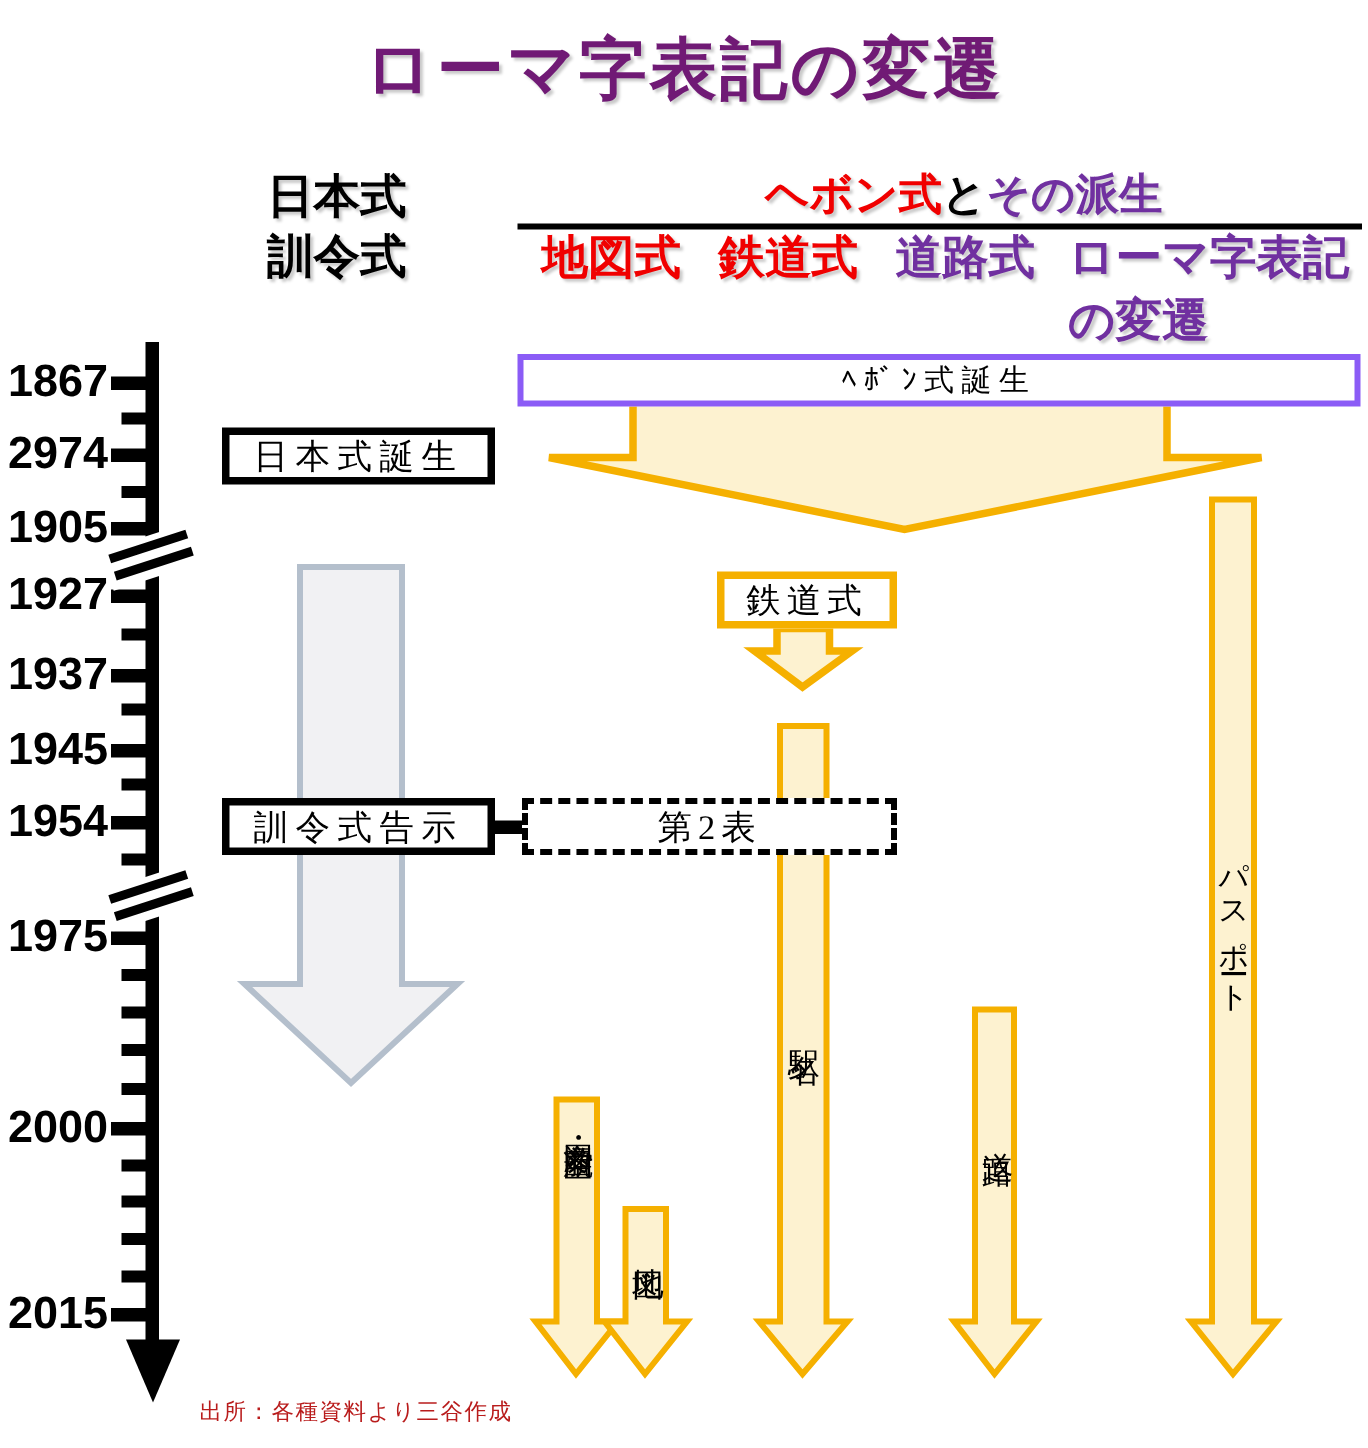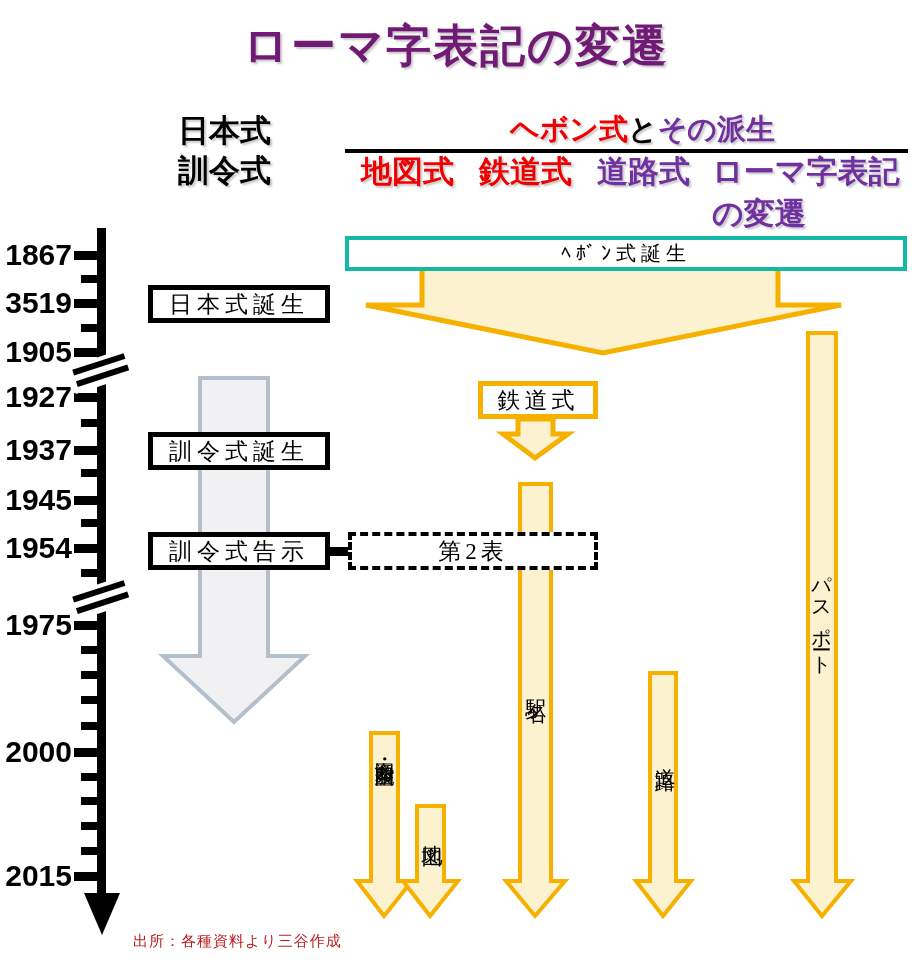--- a/index.html
+++ b/index.html
@@ -34,21 +34,21 @@
        border-left:18px solid transparent;border-right:18px solid transparent;
        border-top:42px solid #000;}
   .year{position:absolute;left:0;width:72px;height:32px;line-height:32px;text-align:right;
         font-size:30px;font-weight:bold;color:#000;}
   
   #arrows{position:absolute;left:0;top:0;z-index:1;}
   
   .box{position:absolute;box-sizing:border-box;background:#fff;z-index:2;
        display:flex;align-items:center;justify-content:center;
        font-family:"Liberation Serif",serif;color:#000;}
-  .box.redb{border:4px solid #14b8a6;}
+  .box.redb{border:4px solid #8b5cf6;}
   .box.blackb{border:5px solid #000;}
   .box.orangeb{border:5px solid #F5B000;}
   .box.dashedb{border:4px dashed #000;}
   #b-hepburn{left:345px;top:236px;width:562px;height:35px;font-size:20px;letter-spacing:5px;}
   #b-nihon{left:148px;top:285px;width:182px;height:38px;font-size:23px;letter-spacing:5px;}
   #b-tetsudo{left:478px;top:381px;width:120px;height:38px;font-size:23px;letter-spacing:4px;}
   #b-kunrei{left:148px;top:432px;width:182px;height:38px;font-size:23px;letter-spacing:5px;}
   #b-ghq{left:345px;top:484px;width:562px;height:37px;font-size:22px;letter-spacing:3px;}
   #b-notice{left:148px;top:532px;width:182px;height:38px;font-size:23px;letter-spacing:5px;}
   #b-table2{left:348px;top:532px;width:250px;height:38px;font-size:23px;letter-spacing:4px;}
@@ -109,21 +109,21 @@
       <div class="b1"></div>
       <div class="b2"></div>
     </div>
   <div class="break" style="top:584px">
       <div class="b1"></div>
       <div class="b2"></div>
     </div>
   <div id="axis-arrowhead"></div>
 
   <div class="year" style="top:239px">1867</div>
-  <div class="year" style="top:287px">3519</div>
+  <div class="year" style="top:287px">2974</div>
   <div class="year" style="top:336px">1905</div>
   <div class="year" style="top:381px">1927</div>
   <div class="year" style="top:434px">1937</div>
   <div class="year" style="top:484px">1945</div>
   <div class="year" style="top:532px">1954</div>
   <div class="year" style="top:609px">1975</div>
   <div class="year" style="top:736px">2000</div>
   <div class="year" style="top:860px">2015</div>
 
   <svg id="arrows" width="912" height="965">
@@ -141,21 +141,20 @@
     <polygon points="650,673 650,881 636,881 663,916 691,881 676,881 676,673" fill="#FDF2D0" stroke="#F5B000" stroke-width="4" stroke-linejoin="miter"></polygon>
 
     <polygon points="371,733 371,881 357,881 384,916 412,881 398,881 398,733" fill="#FDF2D0" stroke="#F5B000" stroke-width="4" stroke-linejoin="miter"></polygon>
 
     <polygon points="417,806 417,881 403,881 430,916 458,881 444,881 444,806" fill="#FDF2D0" stroke="#F5B000" stroke-width="4" stroke-linejoin="miter"></polygon>
   </svg>
 
   <div class="box redb" id="b-hepburn">ﾍﾎﾞﾝ式誕生</div>
   <div class="box blackb" id="b-nihon">日本式誕生</div>
   <div class="box orangeb" id="b-tetsudo">鉄道式</div>
-  <div class="box blackb" id="b-kunrei">訓令式誕生</div>
   <div class="box blackb" id="b-notice">訓令式告示</div>
   <div id="connector"></div>
   <div class="box dashedb" id="b-table2">第2表</div>
 
   <div class="vlabel" id="v-ekimei">駅名</div>
   <div class="vlabel" id="v-passport">パスポート</div>
   <div class="vlabel" id="v-doro">道路</div>
   <div class="vlabel" id="v-kaizu">海図・航空図</div>
   <div class="vlabel" id="v-chizu">地図</div>
 

